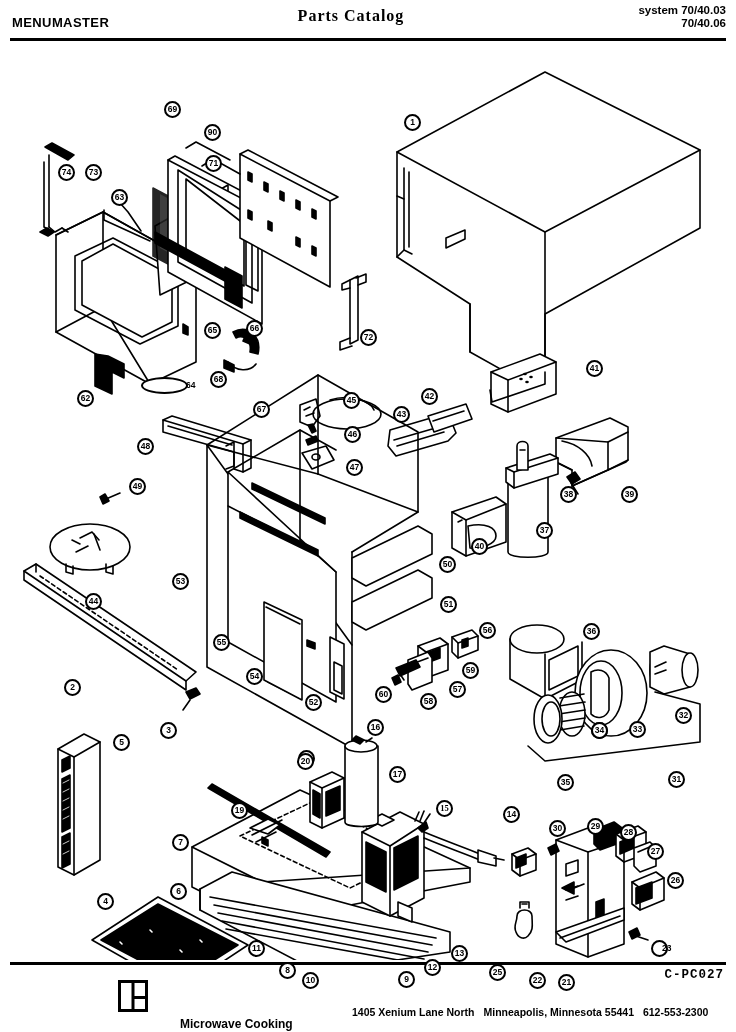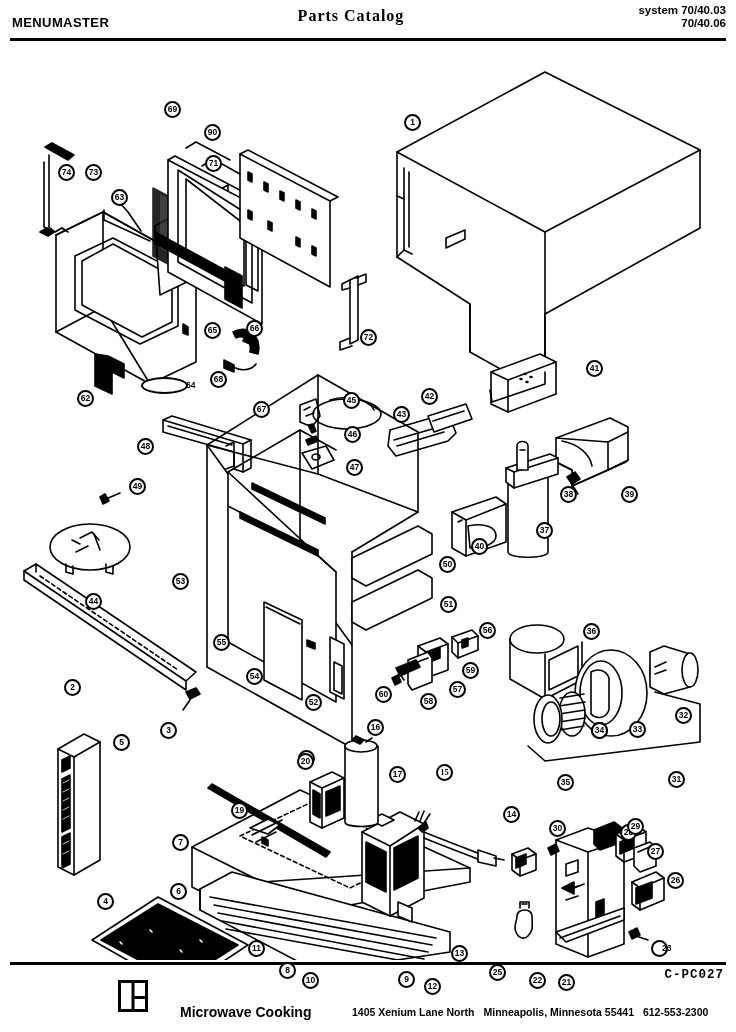--- a/index.html
+++ b/index.html
@@ -67,22 +67,22 @@
   #logo-mark:after{
     content:"";position:absolute;left:50%;top:50%;width:50%;height:3px;background:#000;
   }
   #logo-word{
     position:absolute;left:36px;top:-4px;
     font-size:40px;font-weight:bold;letter-spacing:-1px;
     font-family:"Liberation Sans", sans-serif;
     line-height:40px;
   }
   #logo-tag{
-    position:absolute;left:62px;top:26px;
-    font-size:14px;font-weight:bold;
+    position:absolute;left:62px;top:39px;
+    font-size:12px;font-weight:bold;
     font-family:"Liberation Sans", sans-serif;
   }
   #addr-line{
     position:absolute;left:352px;top:1006px;
     font-size:10.5px;font-weight:bold;white-space:nowrap;
   }
   .addr-seg{display:inline-block;margin-right:6px;}
 
   
   #diagram{
@@ -556,38 +556,38 @@
         <div class="callout" style="left: 64px; top: 637px;">2</div>
         <div class="callout" style="left: 160px; top: 680px;">3</div>
         <div class="callout" style="left: 97px; top: 851px;">4</div>
         <div class="callout" style="left: 113px; top: 692px;">5</div>
         <div class="callout" style="left: 170px; top: 841px;">6</div>
         <div class="callout" style="left: 172px; top: 792px;">7</div>
         <div class="callout" style="left: 279px; top: 920px;">8</div>
         <div class="callout" style="left: 398px; top: 929px;">9</div>
         <div class="callout" style="left: 302px; top: 930px;">10</div>
         <div class="callout" style="left: 248px; top: 898px;">11</div>
-        <div class="callout" style="left: 424px; top: 936px;">12</div>
+        <div class="callout" style="left: 424px; top: 917px;">12</div>
         <div class="callout" style="left: 451px; top: 903px;">13</div>
         <div class="callout" style="left: 503px; top: 764px;">14</div>
-        <div class="callout" style="left: 436px; top: 722px; font-family: Liberation Serif, serif;">15</div>
+        <div class="callout" style="left: 436px; top: 758px; font-family: Liberation Serif, serif;">15</div>
         <div class="callout" style="left: 367px; top: 677px;">16</div>
         <div class="callout" style="left: 389px; top: 724px;">17</div>
         <div class="callout" style="left: 298px; top: 708px;">18</div>
         <div class="callout" style="left: 231px; top: 760px;">19</div>
         <div class="callout" style="left: 257px; top: 711px; margin-left: 40px;">20</div>
         <div class="callout" style="left: 558px; top: 932px;">21</div>
         <div class="callout" style="left: 529px; top: 930px;">22</div>
         <div class="callout" style="left: 651px; top: 898px; padding-left: 9px;">23</div>
         <div class="callout" style="left: 591px; top: 680px;">24</div>
         <div class="callout" style="left: 489px; top: 922px;">25</div>
         <div class="callout" style="left: 667px; top: 830px;">26</div>
         <div class="callout" style="left: 647px; top: 801px;">27</div>
         <div class="callout" style="left: 620px; top: 782px;">28</div>
-        <div class="callout" style="left: 587px; top: 776px; margin-left: 40px;">29</div>
+        <div class="callout" style="left: 587px; top: 776px;">29</div>
         <div class="callout" style="left: 549px; top: 778px;">30</div>
         <div class="callout" style="left: 668px; top: 729px;">31</div>
         <div class="callout" style="left: 675px; top: 665px;">32</div>
         <div class="callout" style="left: 629px; top: 679px;">33</div>
         <div class="callout" style="left: 591px; top: 680px;">34</div>
         <div class="callout" style="left: 557px; top: 732px;">35</div>
         <div class="callout" style="left: 583px; top: 581px;">36</div>
         <div class="callout" style="left: 536px; top: 480px;">37</div>
         <div class="callout" style="left: 560px; top: 444px;">38</div>
         <div class="callout" style="left: 621px; top: 444px;">39</div>

